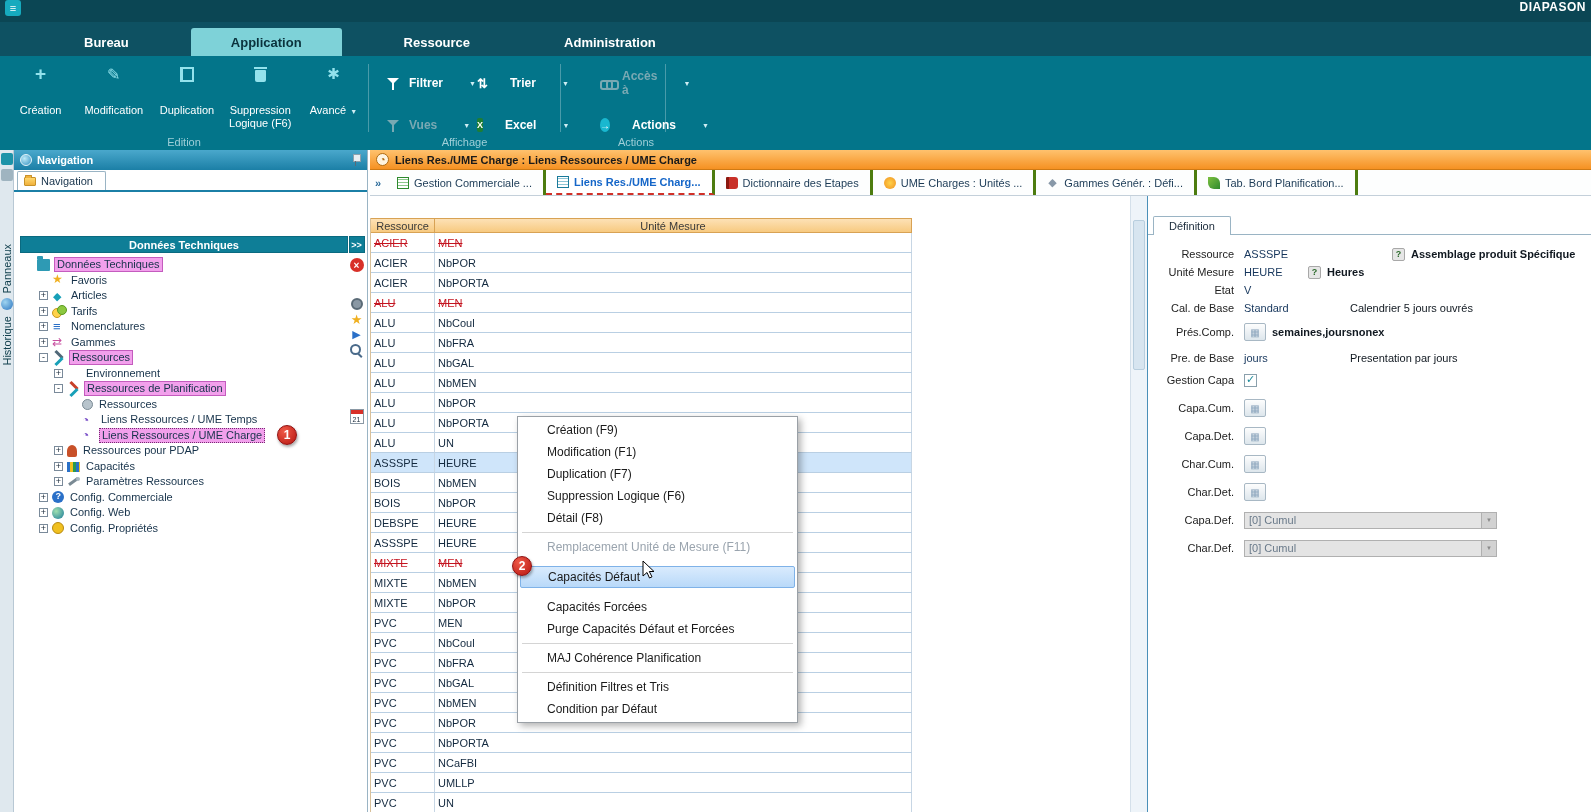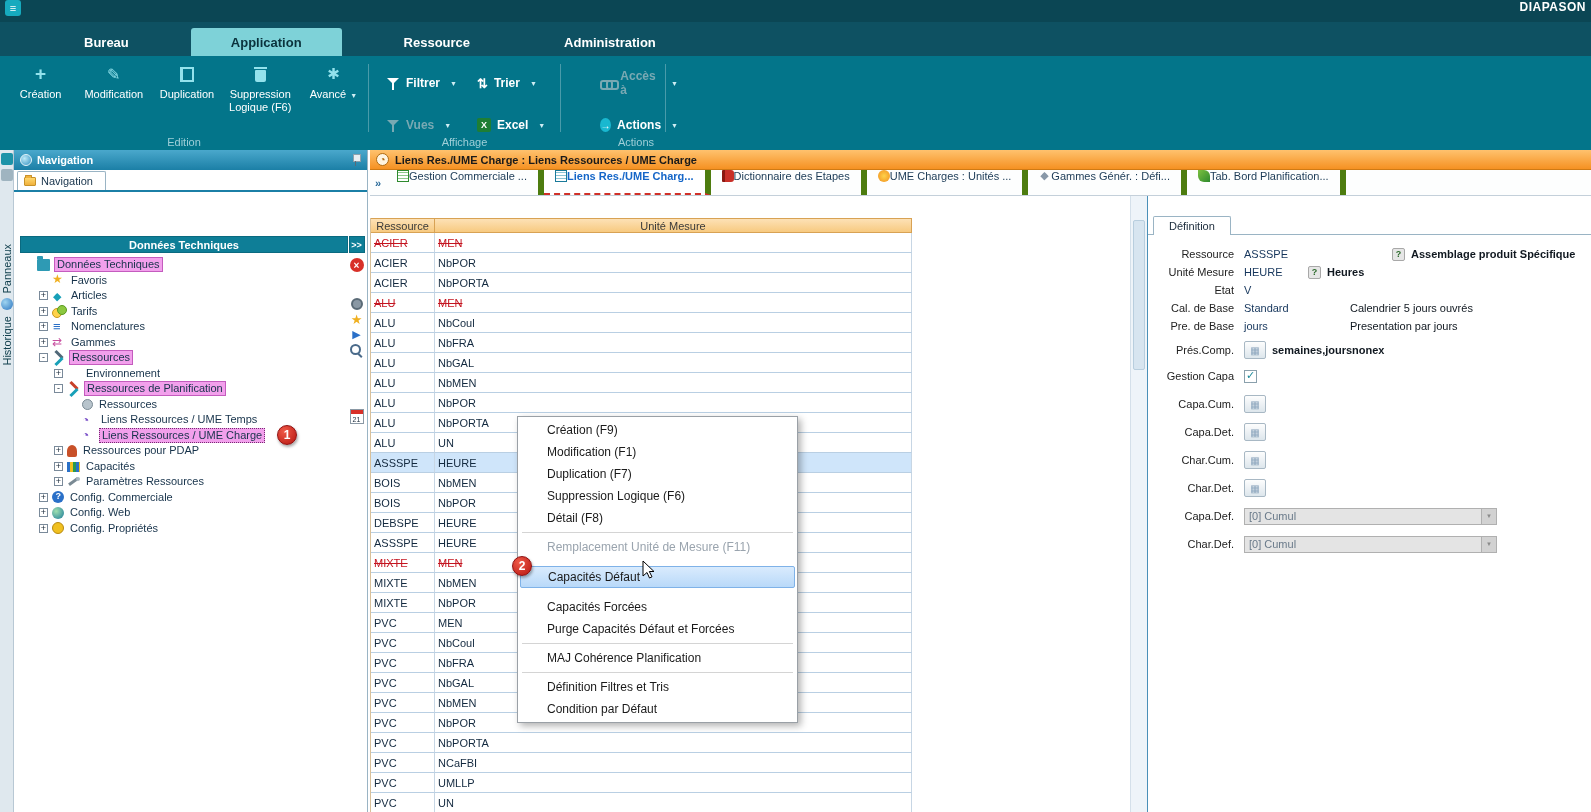--- a/index.html
+++ b/index.html
@@ -21,37 +21,37 @@
     color:#fff;font-weight:bold;font-size:13px;cursor:pointer}
   .mtab.active{background:#7ed2d8;color:#0a323c;border-radius:3px 3px 0 0;padding:0 40px}
 
   
   .ribbon{position:absolute;left:0;top:56px;right:0;height:94px;background:#03758a;color:#fff}
   .rgroup{position:absolute;top:0;bottom:0}
   .rgroup-label{position:absolute;bottom:2px;left:0;right:0;text-align:center;
     color:#9fcfd8;font-size:11px}
   .rsep{position:absolute;top:8px;bottom:18px;width:1px;background:rgba(255,255,255,.28)}
   .rbtns{display:flex;align-items:flex-start;padding:6px 0 0 6px;gap:4px}
-  .rbtn{display:flex;flex-direction:column;align-items:center;gap:4px;width:70px;
+  .rbtn{display:flex;flex-direction:column;align-items:center;gap:20px;width:70px;
     font-size:11px;text-align:center;color:#fff;cursor:pointer;padding-top:2px}
   .rbtn .ric{height:20px;display:flex;align-items:center;justify-content:center}
   .rlabel{line-height:13px}
   .caret::after{content:"▼";font-size:7px;color:#cfeef4;margin-left:4px}
   .i-plus::before{content:"+";font-size:19px;font-weight:bold;color:#93e2ec;line-height:18px}
   .i-pencil::before{content:"✎";font-size:16px;color:#93e2ec}
   .i-gear::before{content:"✱";font-size:15px;color:#93e2ec}
   .i-copy{position:relative;width:14px;height:15px}
   .i-copy::before{content:"";position:absolute;left:0;top:0;width:9px;height:11px;border:2px solid #93e2ec}
   .i-copy::after{content:"";position:absolute;right:0;bottom:0;width:9px;height:11px;border:2px solid #93e2ec;background:#03758a}
   .i-trash{position:relative;width:13px;height:15px}
   .i-trash::before{content:"";position:absolute;top:3px;left:1px;right:1px;bottom:0;background:#93e2ec;border-radius:1px 1px 2px 2px}
   .i-trash::after{content:"";position:absolute;top:0;left:0;right:0;height:2px;background:#93e2ec}
   .g2{display:grid;grid-template-columns:86px 86px;grid-auto-rows:26px;row-gap:16px;column-gap:4px;margin:14px 0 0 14px}
   .g3{display:grid;grid-template-columns:86px;grid-auto-rows:26px;row-gap:16px;margin:14px 0 0 12px}
-  .sbtn{display:flex;align-items:center;gap:6px;font-size:12px;font-weight:bold;color:#fff;
+  .sbtn{display:flex;align-items:center;gap:22px;font-size:12px;font-weight:bold;color:#fff;
     padding:0 4px;cursor:pointer}
   .sbtn.disabled{color:#79a9b3}
   .i-funnel{position:relative;width:13px;height:13px;color:#fff}
   .i-funnel::before{content:"";position:absolute;top:1px;left:0;border-left:6px solid transparent;
     border-right:6px solid transparent;border-top:6px solid currentColor}
   .i-funnel::after{content:"";position:absolute;top:6px;left:5px;width:2px;height:7px;background:currentColor}
   .i-funnel.gray{color:#79a9b3}
   .i-sort::before{content:"⇅";font-size:13px;color:#fff}
   .i-excel{width:14px;height:14px;background:#1e7e34;border-radius:2px;color:#fff;font-size:9px;
     font-weight:bold;display:flex;align-items:center;justify-content:center}
@@ -152,21 +152,21 @@
   
   .main{position:absolute;left:370px;top:150px;right:0;bottom:0}
   .docbar{height:20px;background:linear-gradient(#ffc26e,#f59122);border-bottom:1px solid #cf7a14;
     display:flex;align-items:center;gap:6px;padding:0 6px;font-weight:bold;color:#1a1a1a}
   .dbicon{width:13px;height:13px;border-radius:50%;background:#fff4e0;border:1px solid #b06a10;
     color:#b06a10;font-size:10px;display:flex;align-items:center;justify-content:center}
   .dbicon::before{content:"◔"}
   .doctabs{height:26px;background:#fdfefe;border-bottom:1px solid #c4d0da;display:flex;align-items:stretch}
   .tab-ovf{width:16px;display:flex;align-items:center;justify-content:center;color:#2a6a9a;font-weight:bold}
   .tab-ovf::before{content:"»"}
-  .dtab{display:flex;padding:0 11px;color:#1b3a55;border-right:6px solid #4d7c0f;cursor:pointer}
+  .dtab{display:flex;align-items:center;gap:5px;padding:0 11px;color:#1b3a55;border-right:3px solid #4d7c0f;cursor:pointer}
   .dtab.active{color:#1566c8;font-weight:bold;background:#fff;border-bottom:2px dashed #d03028}
   .dti{width:12px;height:12px;flex-shrink:0;position:relative}
   .dti.grid-green{border:1px solid #2e8a2e;background:repeating-linear-gradient(0deg,#fff 0 2px,#8cc88c 2px 3px)}
   .dti.table-teal{border:1px solid #1a7a9a;background:repeating-linear-gradient(0deg,#fff 0 2px,#8cc4d4 2px 3px)}
   .dti.book-red{background:#c83028;border-radius:1px 3px 3px 1px;border-left:3px solid #8a1810}
   .dti.sun-orange{background:radial-gradient(#ffd24a,#f09020);border-radius:50%}
   .dti.star-gray::before{content:"◆";color:#8898a8;font-size:11px;position:absolute;left:1px;top:-1px}
   .dti.leaf-green{background:linear-gradient(135deg,#7cc040,#2e8a2e);border-radius:0 6px 0 6px}
 
   .main-body{position:absolute;top:46px;left:0;right:0;bottom:0;display:flex}
@@ -667,29 +667,29 @@
           </div>
           <div class="frow">
             <span class="flabel">Etat</span>
             <span class="fval">V</span>
           </div>
           <div class="frow">
             <span class="flabel">Cal. de Base</span>
             <span class="fval w100">Standard</span>
             <span class="fdesc plain">Calendrier 5 jours ouvrés</span>
           </div>
+          <div class="frow gap1 btnrow">
+            <span class="flabel">Prés.Comp.</span>
+            <span class="iconbtn"></span>
+            <span class="fdesc">semaines,joursnonex</span>
+          </div>
           <div class="frow">
             <span class="flabel">Pre. de Base</span>
             <span class="fval w100">jours</span>
             <span class="fdesc plain">Presentation par jours</span>
-          </div>
-          <div class="frow gap1 btnrow">
-            <span class="flabel">Prés.Comp.</span>
-            <span class="iconbtn"></span>
-            <span class="fdesc">semaines,joursnonex</span>
           </div>
           <div class="frow gap1">
             <span class="flabel">Gestion Capa</span>
             <span class="cb"></span>
           </div>
           <div class="frow gap2 btnrow">
             <span class="flabel">Capa.Cum.</span>
             <span class="iconbtn"></span>
           </div>
           <div class="frow btnrow">

